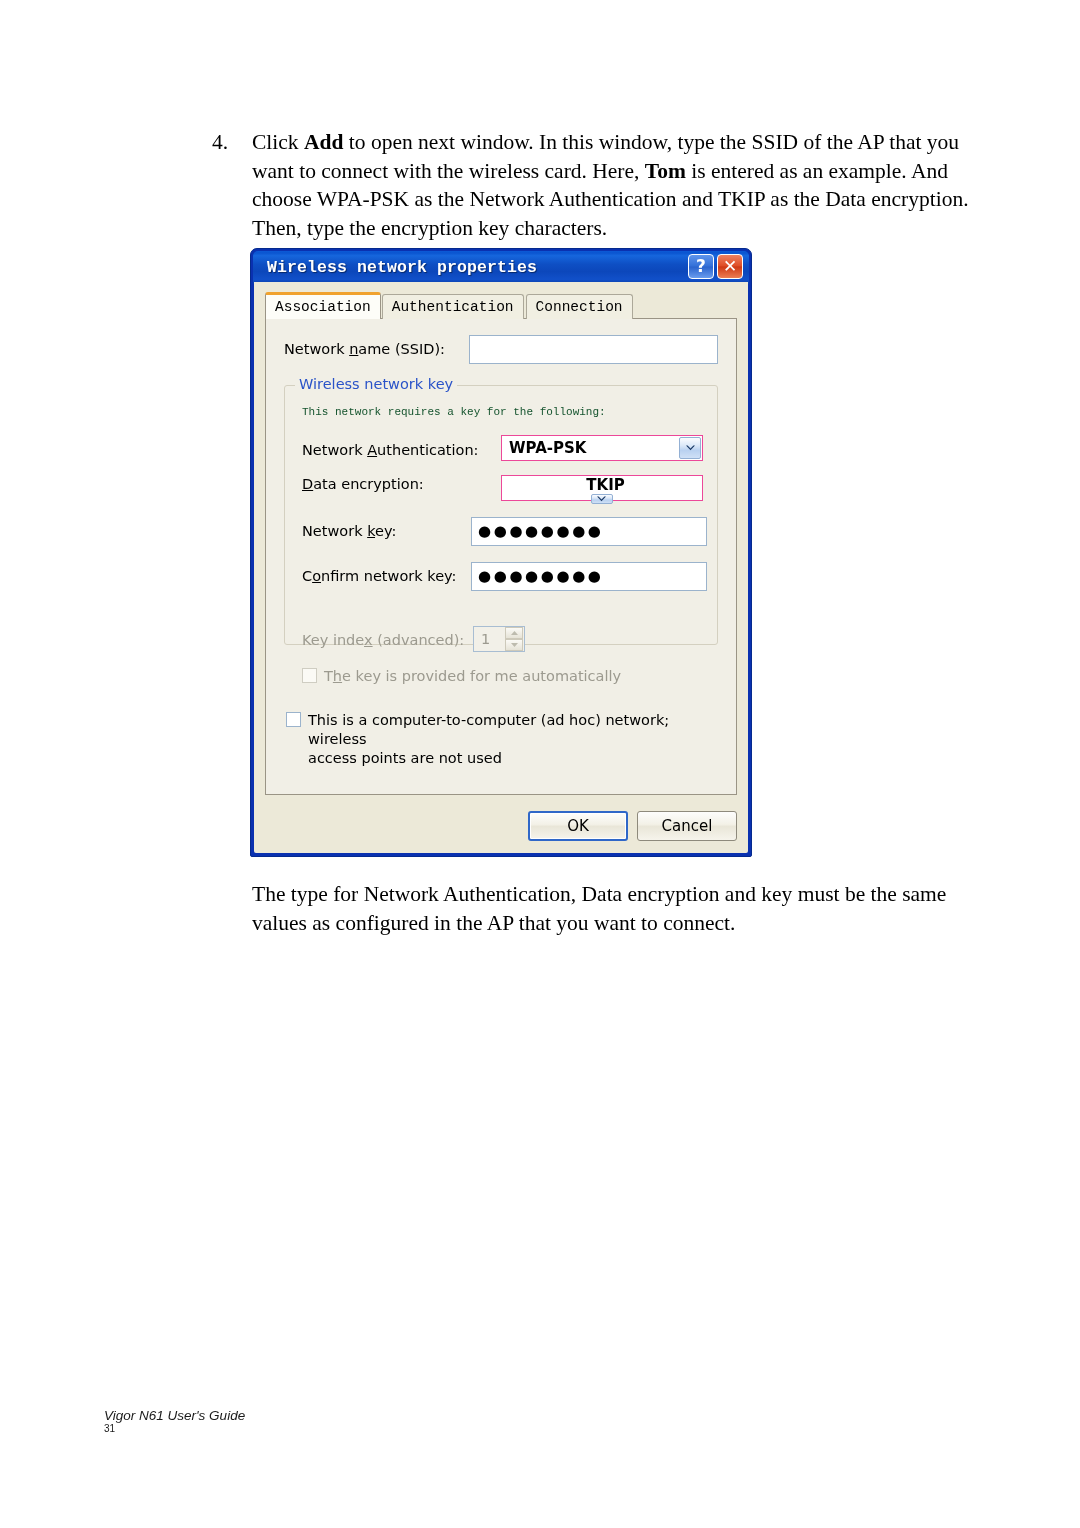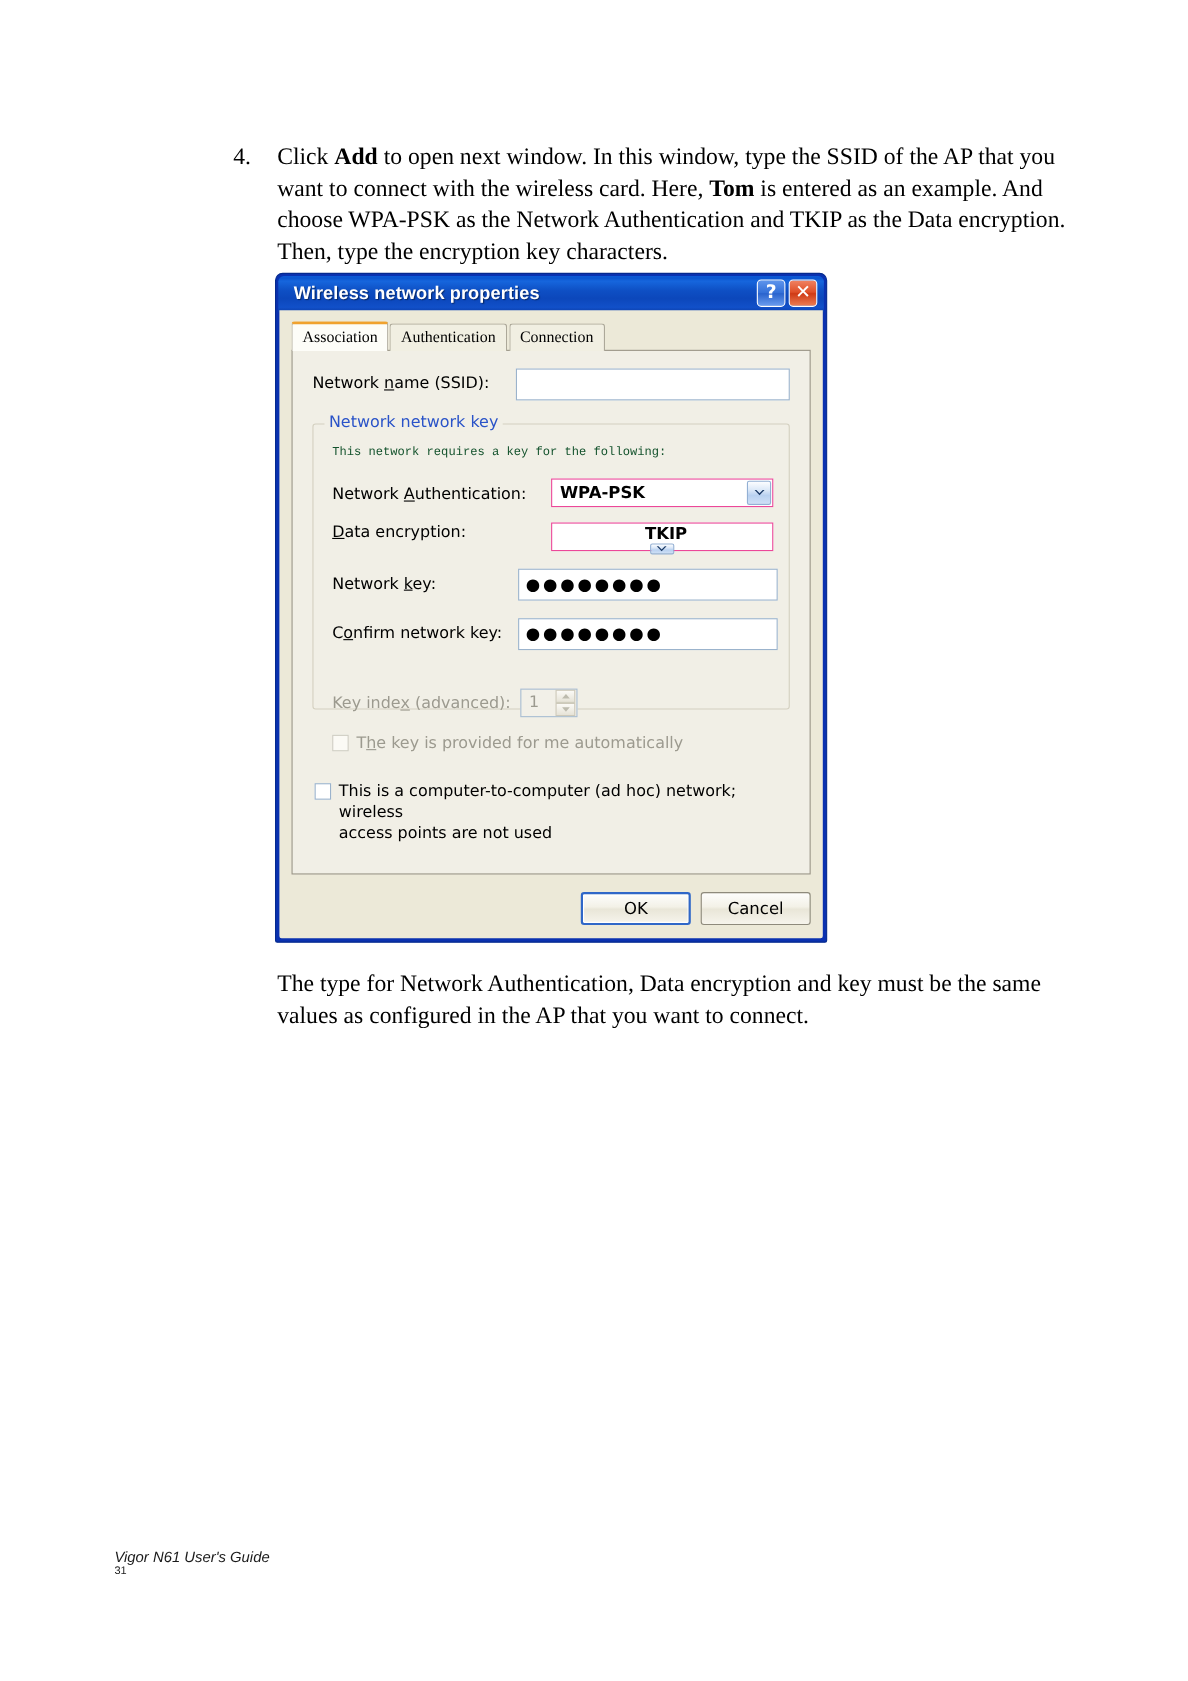--- a/index.html
+++ b/index.html
@@ -106,21 +106,21 @@
     display: flex;
     align-items: center;
   }
   .title-text {
     color: #ffffff;
     font-size: 16.5px;
     font-weight: bold;
     margin-left: 14px;
     letter-spacing: 0.1px;
     text-shadow: 1px 1px 1px rgba(0,0,0,0.45);
-    font-family: Liberation Sans, sans-serif;
+    font-family: Liberation Mono, monospace;
     white-space: nowrap;
   }
   .title-btns {
     position: absolute;
     right: 6px;
     top: 3px;
     display: flex;
     gap: 3px;
   }
   .tbtn {
@@ -171,21 +171,21 @@
     box-sizing: border-box;
     display: flex;
     align-items: center;
     font-size: 14.5px;
     color: #000000;
     background: #f1efe2;
     border: 1px solid #aca899;
     border-bottom: none;
     border-radius: 3px 3px 0 0;
     margin-right: 2px;
-    font-family: Liberation Serif, serif;
+    font-family: Liberation Mono, monospace;
     white-space: nowrap;
   }
   .tab.active {
     height: 27px;
     background: #fdfdf8;
     border-color: #9a9485;
     border-top: 3px solid #f0a22e;
     padding-top: 0;
     position: relative;
     z-index: 4;
@@ -416,21 +416,21 @@
       </div>
 
       <div class="tab-panel">
 
         <div class="fld-label" style="left:18px; top:22px;">
           <span>Network </span><u>n</u><span>ame (SSID):</span>
         </div>
         <div class="textbox" style="left:203px; top:16px; width:249px; height:29px;" title="Network name (SSID):"></div>
 
         <div class="groupbox" style="left:18px; top:66px; width:434px; height:260px;">
-          <div class="groupbox-legend">Network network key</div>
+          <div class="groupbox-legend">Wireless network key</div>
 
           <div class="grp-note" style="left:17px; top:20px;">This network requires a key for the following:</div>
 
           <div class="fld-label" style="left:17px; top:56px;">
             <span>Network </span><u>A</u><span>uthentication:</span>
           </div>
           <div class="combo" style="left:216px; top:49px; width:202px;">
             <div class="val">WPA-PSK</div>
             <div class="arrow">
               <svg width="11" height="8" viewBox="0 0 11 8">

